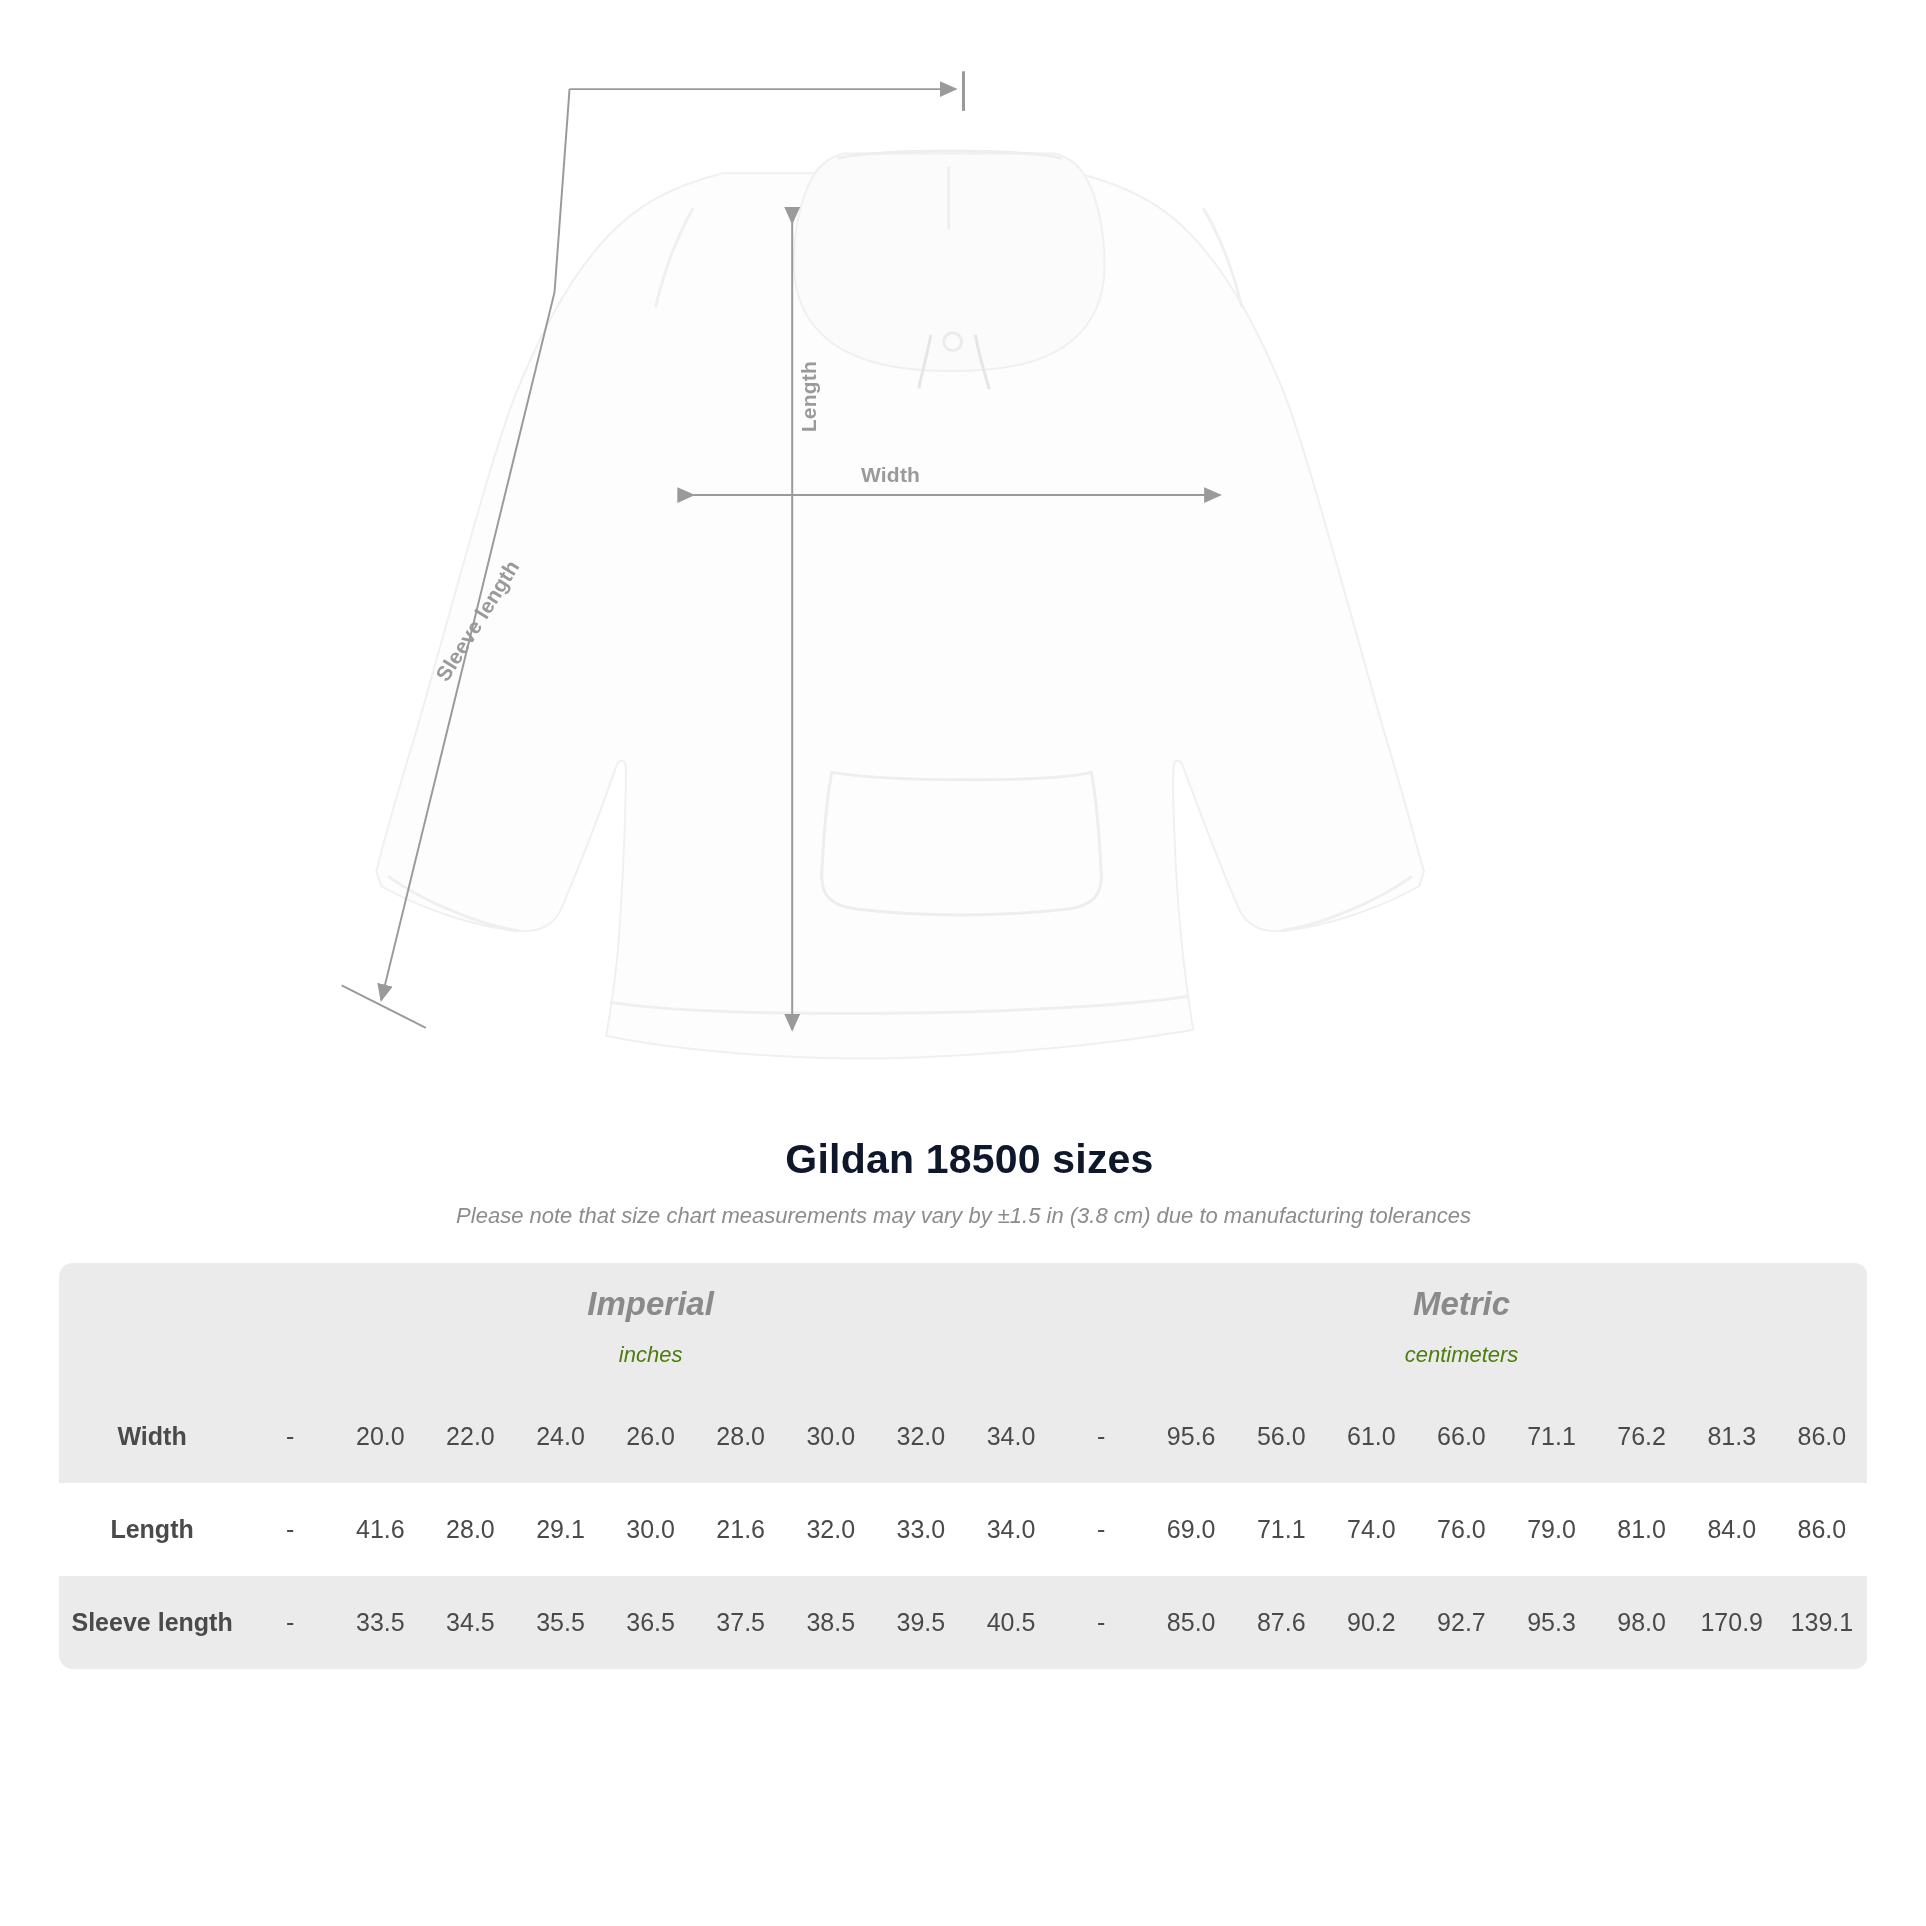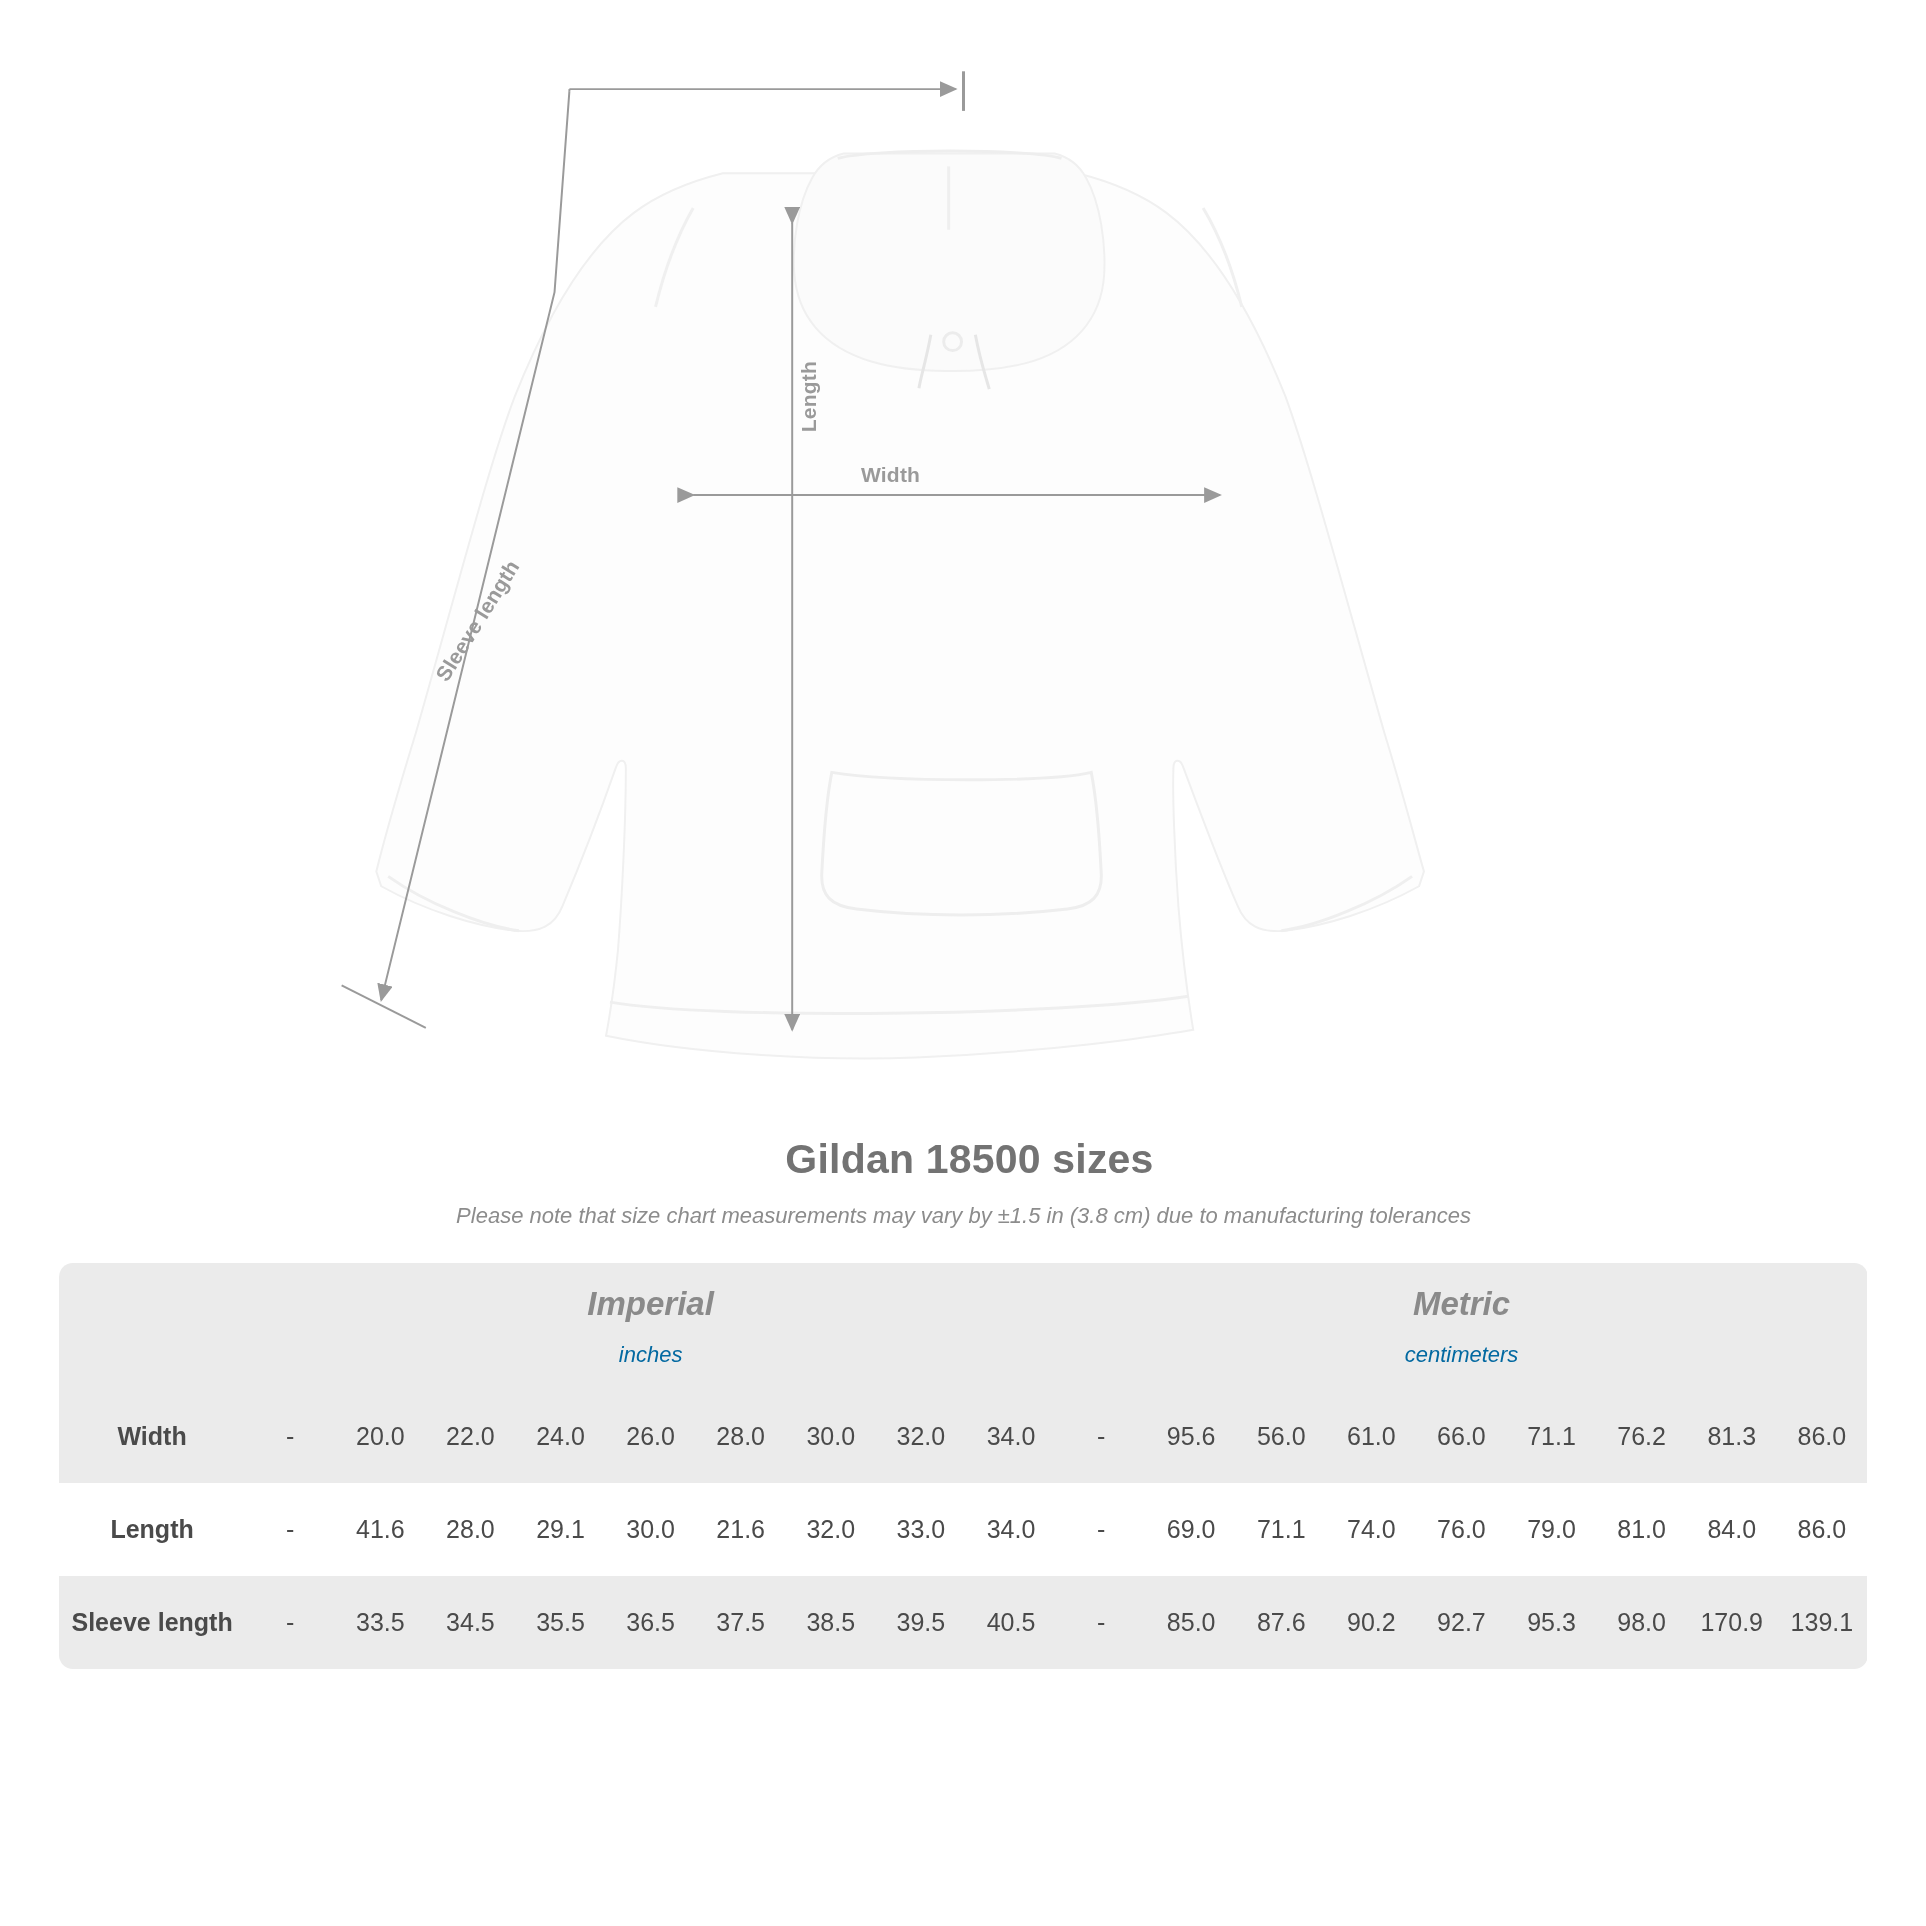--- a/index.html
+++ b/index.html
@@ -49,21 +49,21 @@
   }
 
   
   .title-block {
     text-align: center;
     margin-top: 22px;
   }
   .chart-title {
     font-size: 41px;
     font-weight: bold;
-    color: #737373;
+    color: #0f172a;
     letter-spacing: 0.2px;
     padding-left: 12px;
   }
   .chart-note {
     margin-top: 20px;
     font-size: 22px;
     font-style: italic;
     color: #8c8c8c;
   }
 
@@ -93,21 +93,21 @@
   .unit-title {
     font-size: 33px;
     font-style: italic;
     font-weight: bold;
     color: #8a8a8a;
     line-height: 1.15;
   }
   .unit-sub {
     font-size: 22px;
     font-style: italic;
-    color: #0369a1;
+    color: #4d7c0f;
     margin-top: 19px;
   }
   .hdr-row td {
     background: #ffffff;
     height: 95px;
     font-weight: bold;
     color: #5a5a5a;
     font-size: 25px;
   }
   .data-row td {

